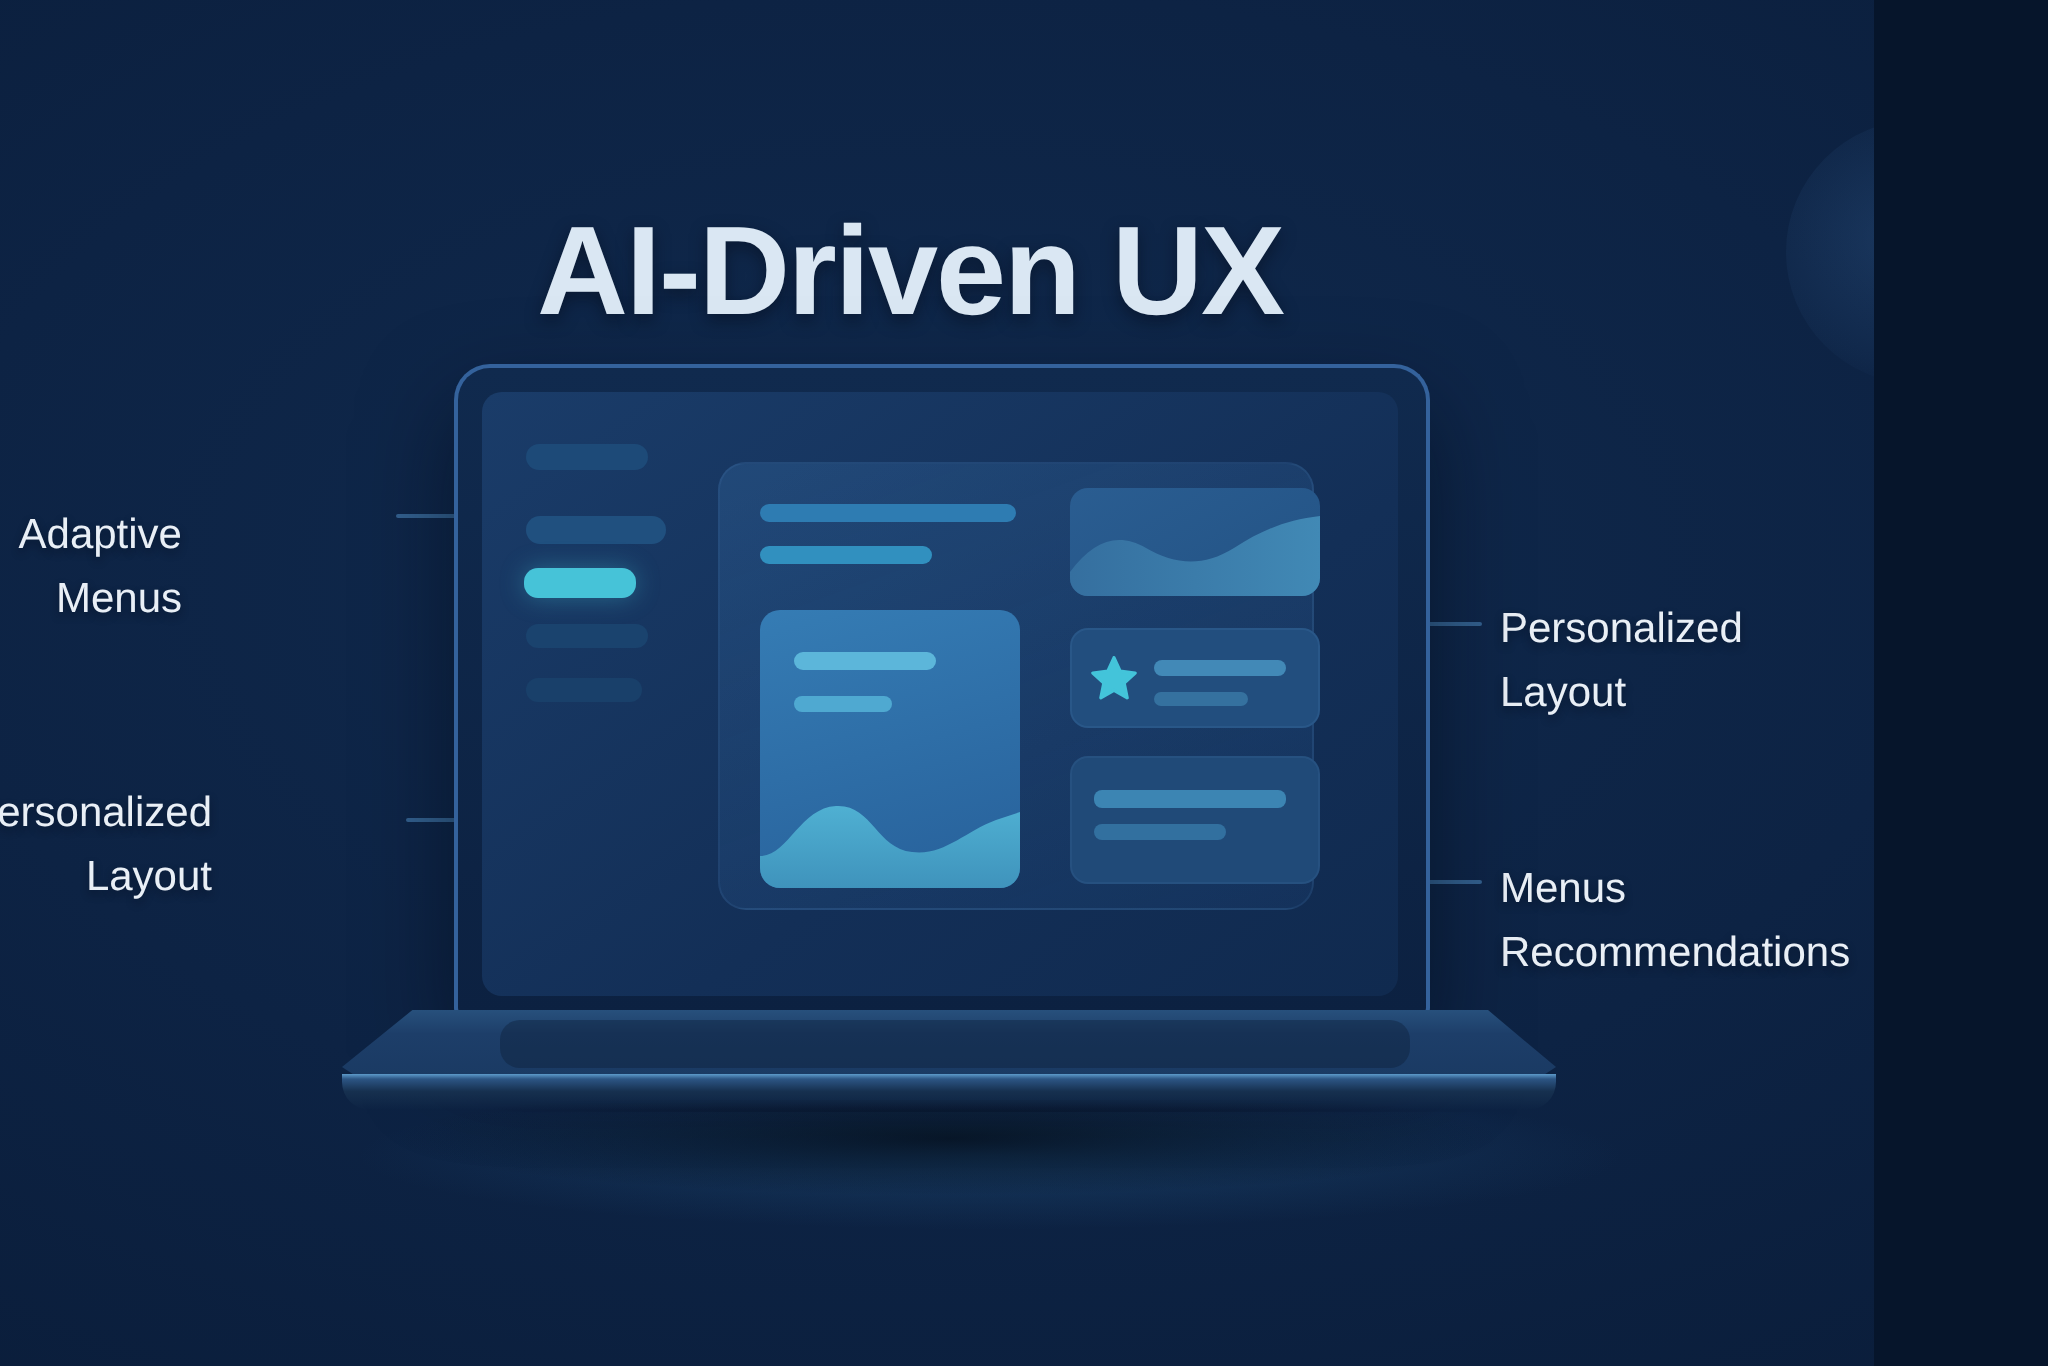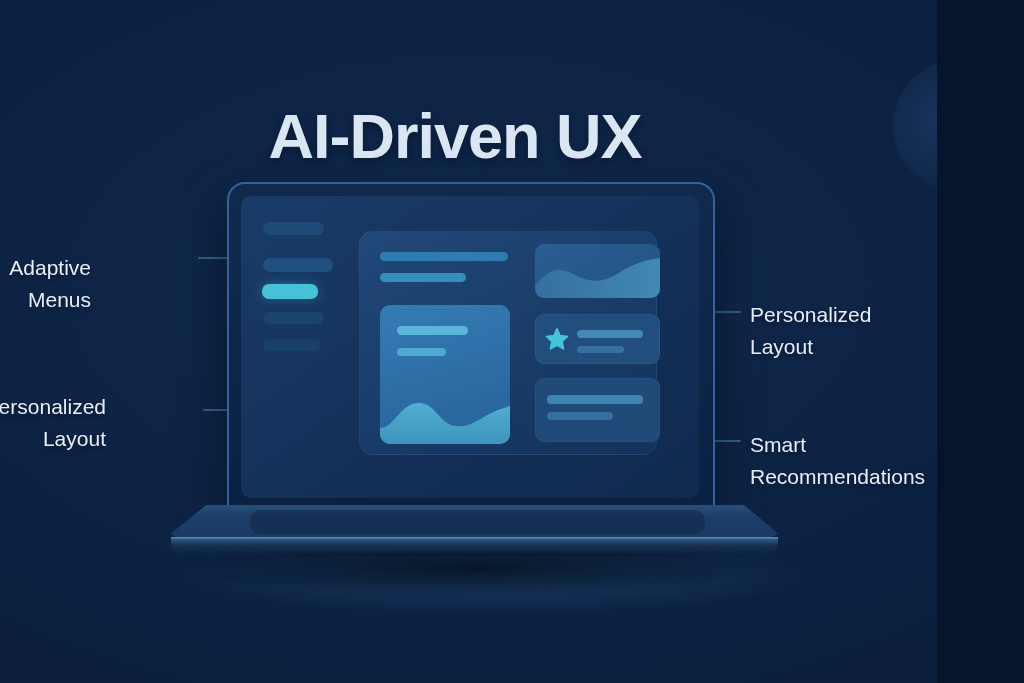--- a/index.html
+++ b/index.html
@@ -105,21 +105,21 @@
 
   <div class="callout left" style="right:846px;top:252px;width:150px;">Adaptive Menus</div>
   <div class="connector" style="left:198px;top:257px;width:30px;"></div>
 
   <div class="callout left" style="right:831px;top:391px;width:160px;">Personalized Layout</div>
   <div class="connector" style="left:203px;top:409px;width:26px;"></div>
 
   <div class="callout right" style="left:750px;top:299px;width:150px;">Personalized Layout</div>
   <div class="connector" style="left:714px;top:311px;width:27px;"></div>
 
-  <div class="callout right" style="left:750px;top:429px;width:220px;">Smart Recommendations</div>
+  <div class="callout right" style="left:750px;top:429px;width:220px;">Menus Recommendations</div>
   <div class="connector" style="left:714px;top:440px;width:27px;"></div>
 
   <div class="floor-glow"></div>
   <div class="base-shadow"></div>
 
   <div class="lid">
     <div class="screen">
 
       <div class="bar sb1"></div>
       <div class="bar sb2"></div>

